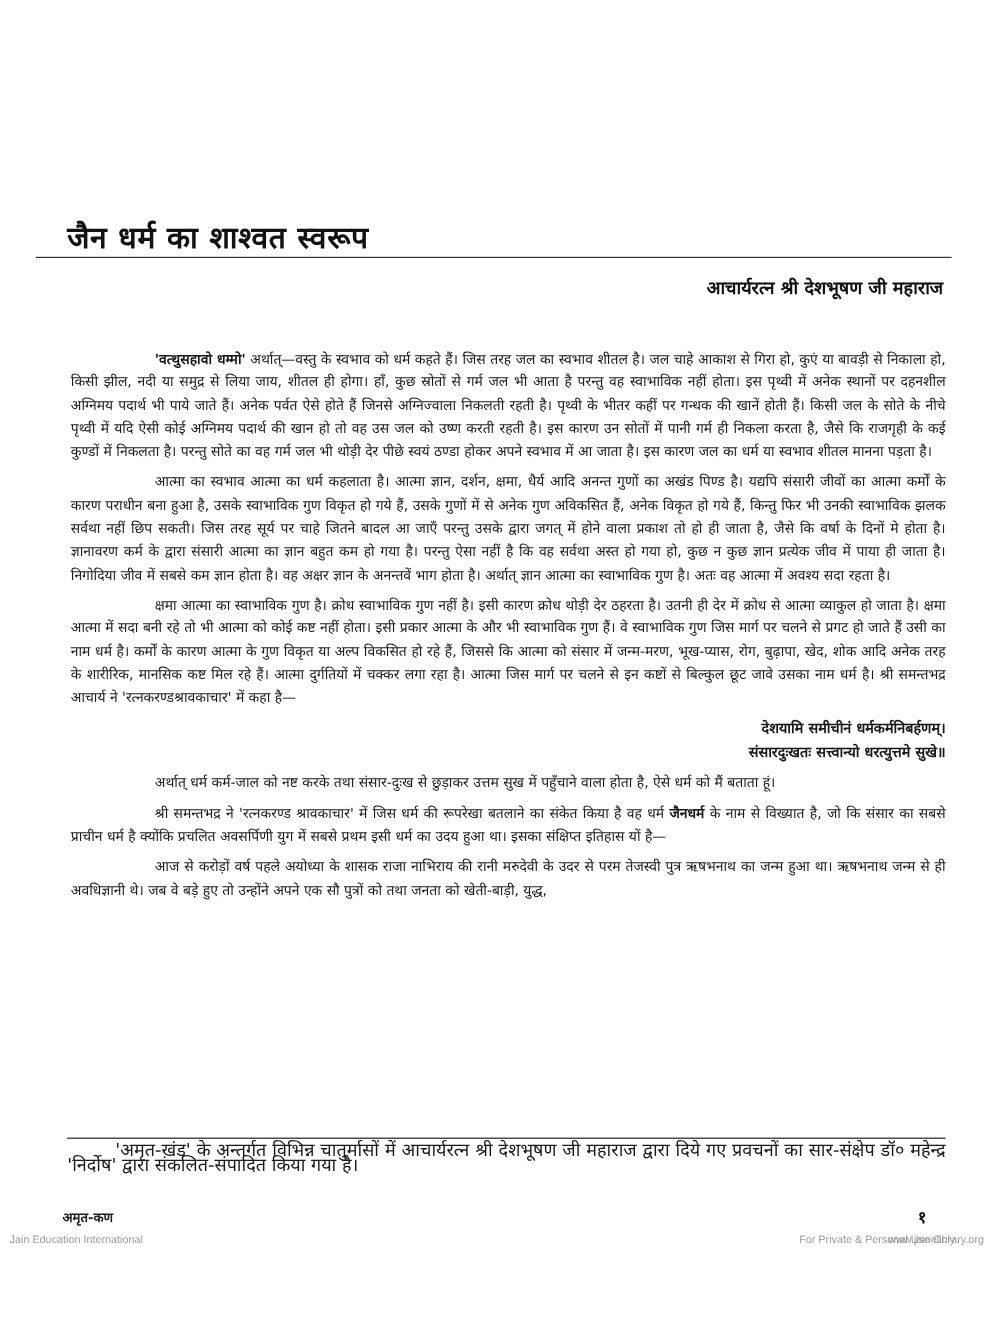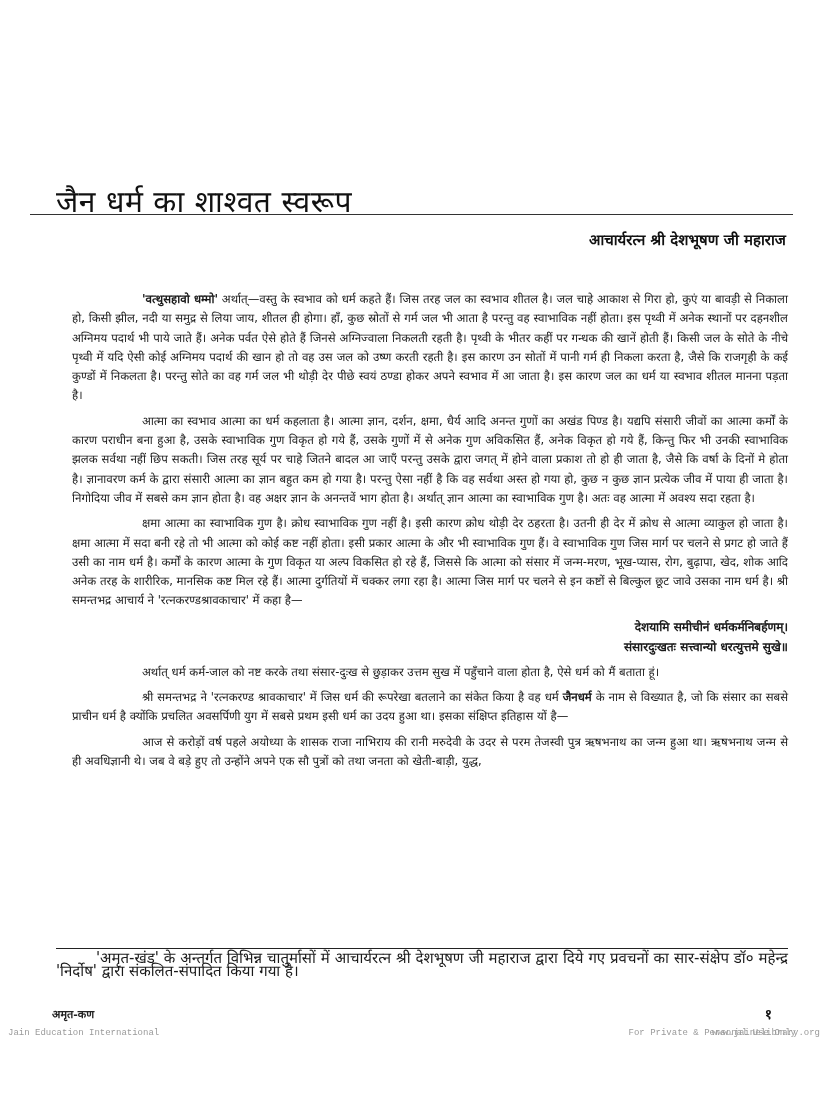--- a/index.html
+++ b/index.html
@@ -2,55 +2,55 @@
 <html><head>
 <meta charset="utf-8">
 <style>
   html, body { margin:0; padding:0; }
   body {
     width:828px; height:1103px; background:#ffffff; position:relative; overflow:hidden;
     font-family:"DejaVu Sans", sans-serif; color:#1a1a1a;
   }
   .page { position:absolute; left:0; top:0; width:828px; height:1103px; }
   .title {
-    position:absolute; left:56px; top:180px; font-size:30px; font-weight:normal;
+    position:absolute; left:56px; top:180px; font-size:25px; font-weight:bold;
     color:#111; letter-spacing:0.5px;
   }
   .title-rule {
     position:absolute; left:30px; top:214px; width:763px; height:1px; background:#333;
   }
   .author {
     position:absolute; right:42px; top:229px; font-size:15px; font-weight:bold; color:#111;margin-left:40px;
   }
   .body {
     position:absolute; left:56px; top:290px; width:732px;
     font-size:11.6px; line-height:19.3px; text-align:justify; color:#1a1a1a;
   }
-  .body p { margin:0 0 6px 16px; text-indent:70px; }
+  .body p { margin:0 0 6px 3px; text-indent:70px; }
   .verse {
     text-align:right; font-size:12px; font-weight:bold; line-height:20px; margin:4px 0 6px 0;
   }
   .verse div { text-indent:0; }
   .bold { font-weight:bold; }
   .footnote-rule {
     position:absolute; left:56px; top:948px; width:732px; height:1px; background:#222;
   }
   .footnote {
     position:absolute; left:56px; top:952px; width:732px; font-size:15px; line-height:13px;
     text-align:justify; color:#1a1a1a;
   }
   .footnote p { margin:0; text-indent:40px; }
   .footer-left {
     position:absolute; left:52px; top:1006px; font-size:11px; font-weight:bold; color:#222;
   }
   .page-num {
     position:absolute; right:56px; top:1004px; font-size:14px; font-weight:bold; color:#111;
   }
   .watermark {
-    position:absolute; top:1028px; font-family:Liberation Mono, monospace;
+    position:absolute; top:1028px; font-family:Liberation Sans, sans-serif;
     font-size:9px; color:#9a9a9a;
   }
   .wm-left { left:8px; }
   .wm-center { left:0; width:796px; text-align:right; }
   .wm-right { right:8px; }
 </style>
 </head>
 <body>
 
 <div class="page">

